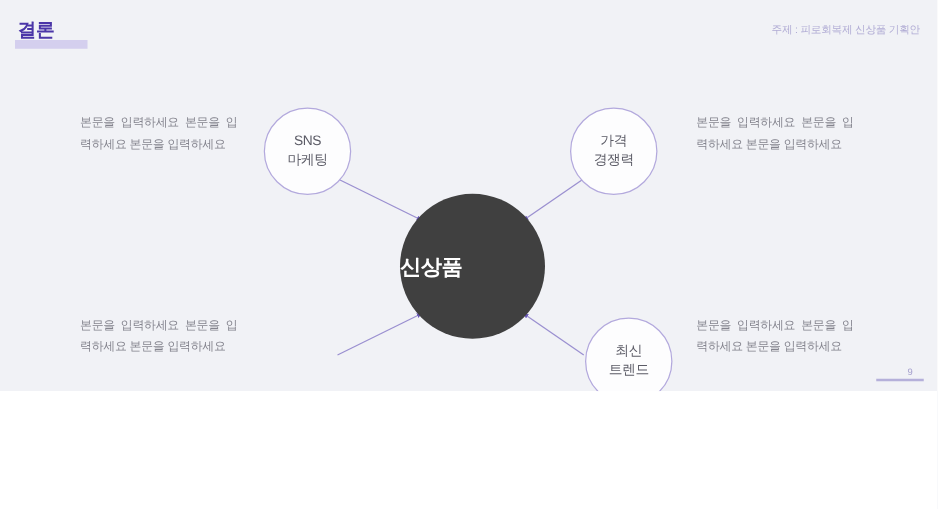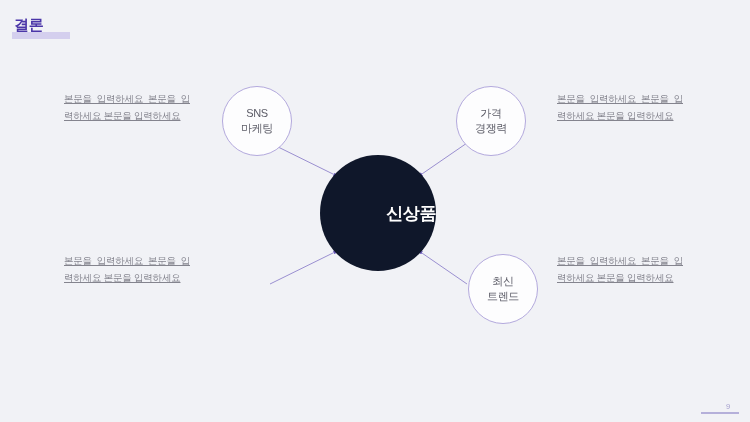--- a/index.html
+++ b/index.html
@@ -6,21 +6,21 @@
     margin: 0;
     padding: 0;
     background: #ffffff;
   }
   body {
     font-family: "Liberation Sans", "DejaVu Sans", sans-serif;
   }
   .slide {
     position: relative;
     width: 750px;
-    height: 422px;
+    height: 313px;
     background: #f1f2f6;
     overflow: hidden;
   }
 
   
   .slide-title-wrap {
     position: absolute;
     left: 14px;
     top: 15px;
     height: 24px;
@@ -72,24 +72,24 @@
   }
 
   
   .center-node {
     position: absolute;
     left: 320px;
     top: 155px;
     width: 116px;
     height: 116px;
     border-radius: 50%;
-    background: #0f172a;
+    background: #404040;
     display: flex;
     align-items: center;
-    justify-content: flex-end;
+    justify-content: flex-start;
     z-index: 3;
   }
   .center-label {
     color: #ffffff;
     font-size: 17px;
     font-weight: bold;
     letter-spacing: -0.4px;
   }
 
   
@@ -107,37 +107,36 @@
     z-index: 3;
     box-sizing: border-box;
   }
   .node-line {
     font-size: 11px;
     color: #5b5b66;
     line-height: 15px;
     letter-spacing: -0.3px;
     white-space: nowrap;
   }
-  .node-tl { left: 222px; top: 86px; }
+  .node-tl { left: 211px; top: 86px; }
   .node-tr { left: 456px; top: 86px; }
   .node-bl { left: 211px; top: 254px; }
   .node-br { left: 468px; top: 254px; }
 
   
   .body-text {
     position: absolute;
     width: 126px;
     font-size: 9.5px;
     line-height: 17px;
     color: #84848e;
     text-align: justify;
     text-justify: inter-character;
     letter-spacing: -0.2px;
     z-index: 2;
-    text-decoration: underline;
   }
   .text-tl { left: 64px; top: 90px; }
   .text-tr { left: 557px; top: 90px; }
   .text-bl { left: 64px; top: 252px; }
   .text-br { left: 557px; top: 252px; }
 
   
   .page-number {
     position: absolute;
     right: 14px;
@@ -159,20 +158,21 @@
 </head>
 <body>
 
 <div class="slide">
 
   <div class="slide-title-wrap">
     <div class="title-underline"></div>
     <div class="slide-title">결론</div>
   </div>
 
+  <div class="header-subject">주제 : 피로회복제 신상품 기획안</div>
 
   <div class="diagram">
 
     <svg class="connectors" viewBox="0 0 750 422">
       <defs>
         <marker id="arrowhead" markerWidth="5" markerHeight="5" refX="3.6" refY="2" orient="auto">
           <path d="M0,0 L4.4,2 L0,4 Z" fill="#6a59b8"></path>
         </marker>
       </defs>
 

